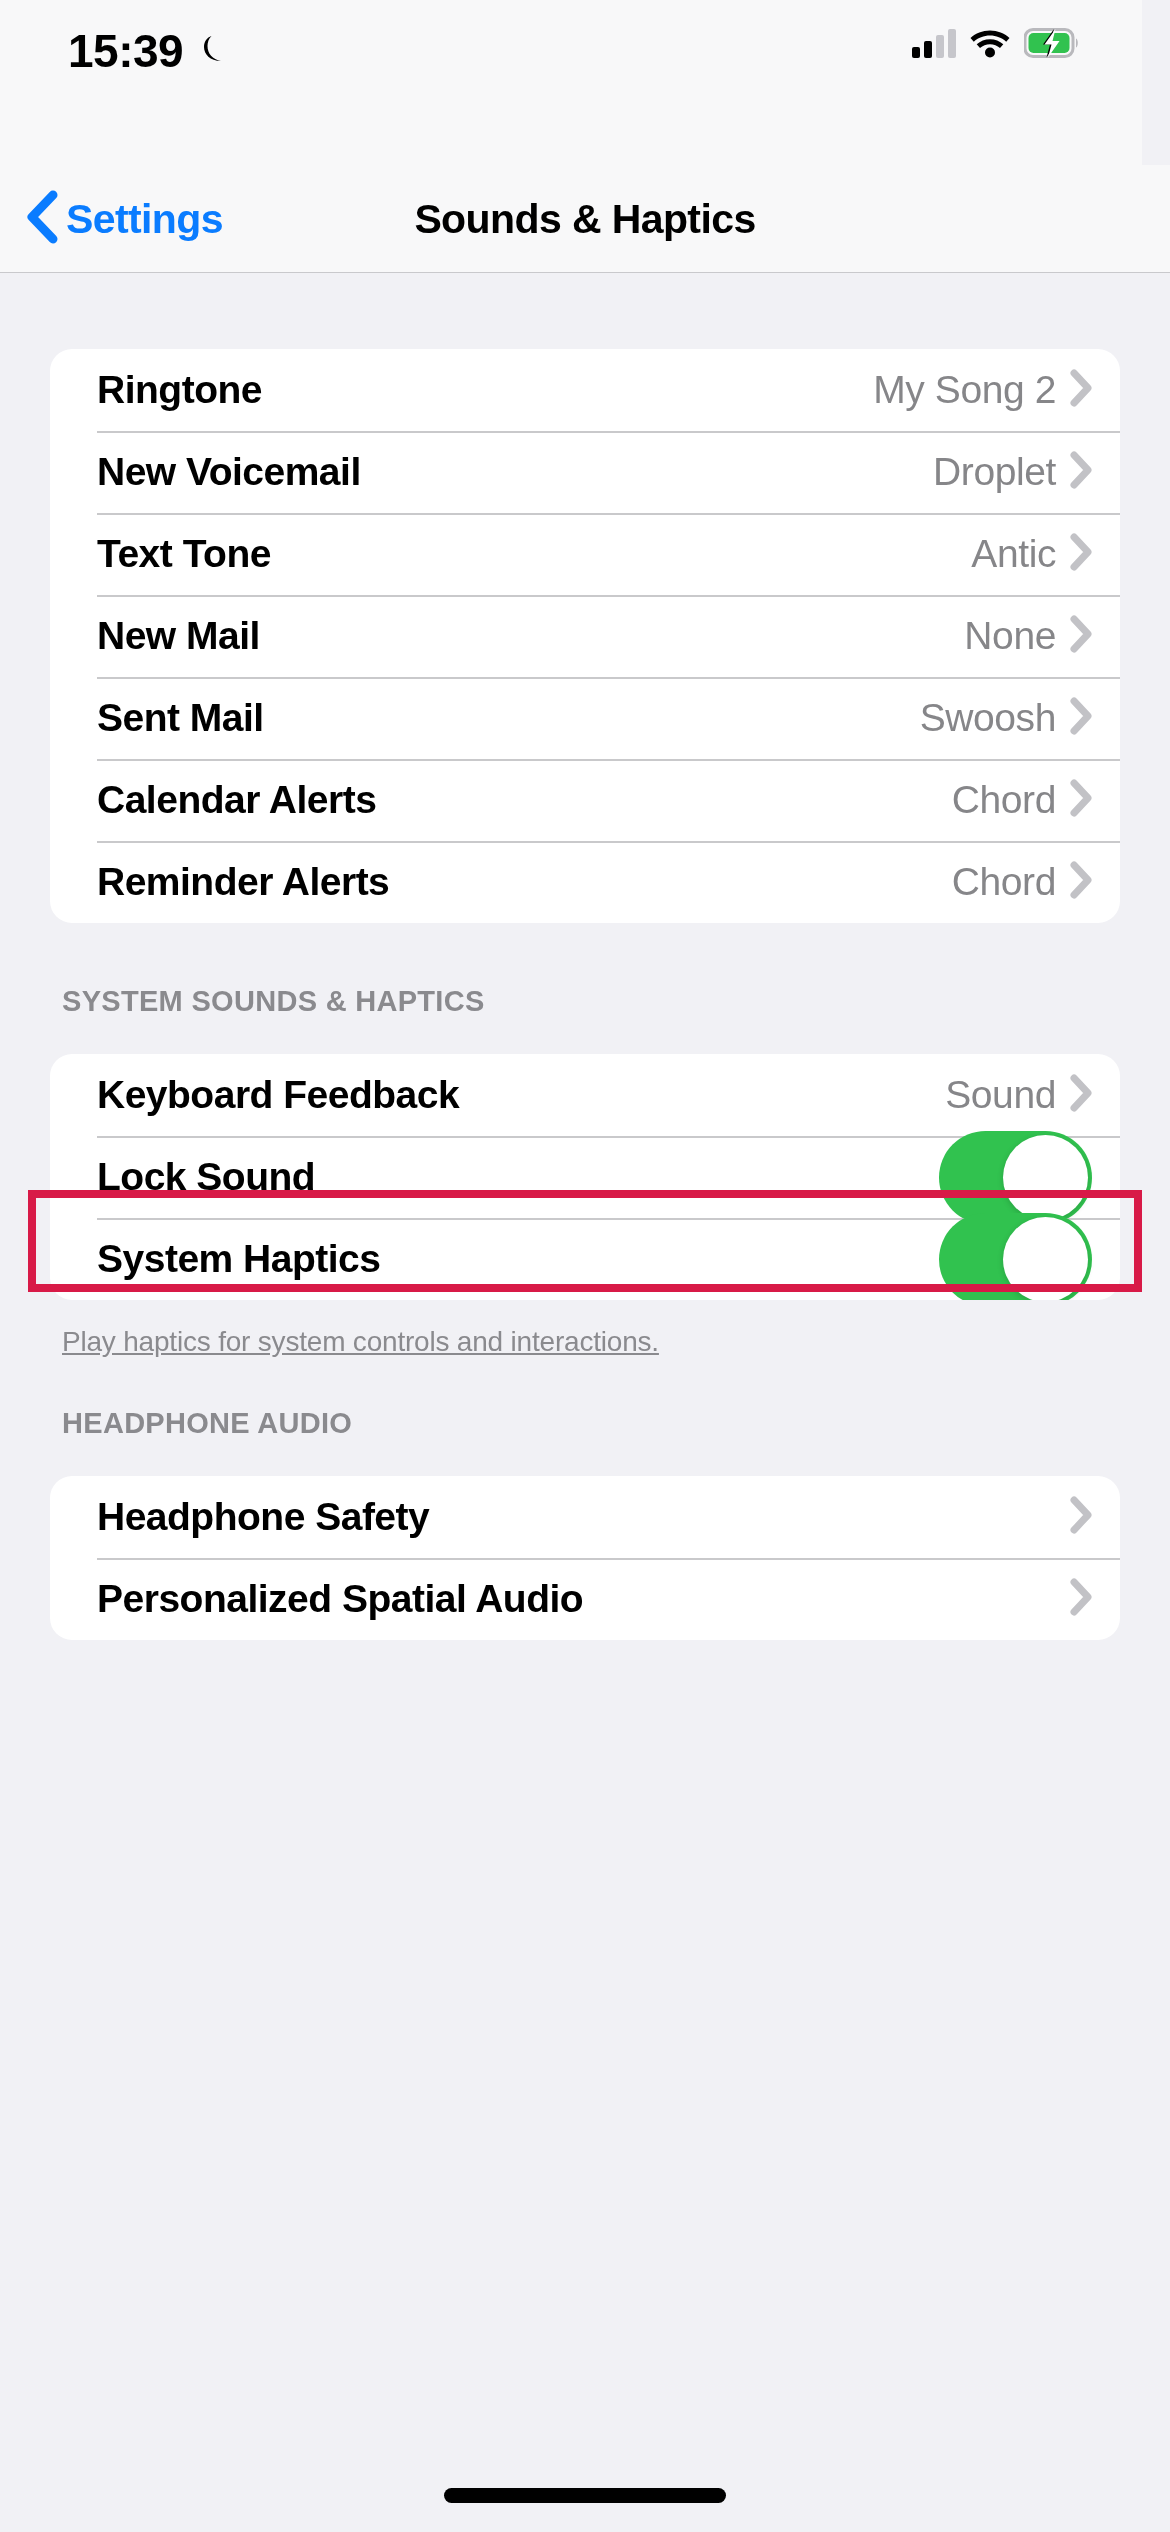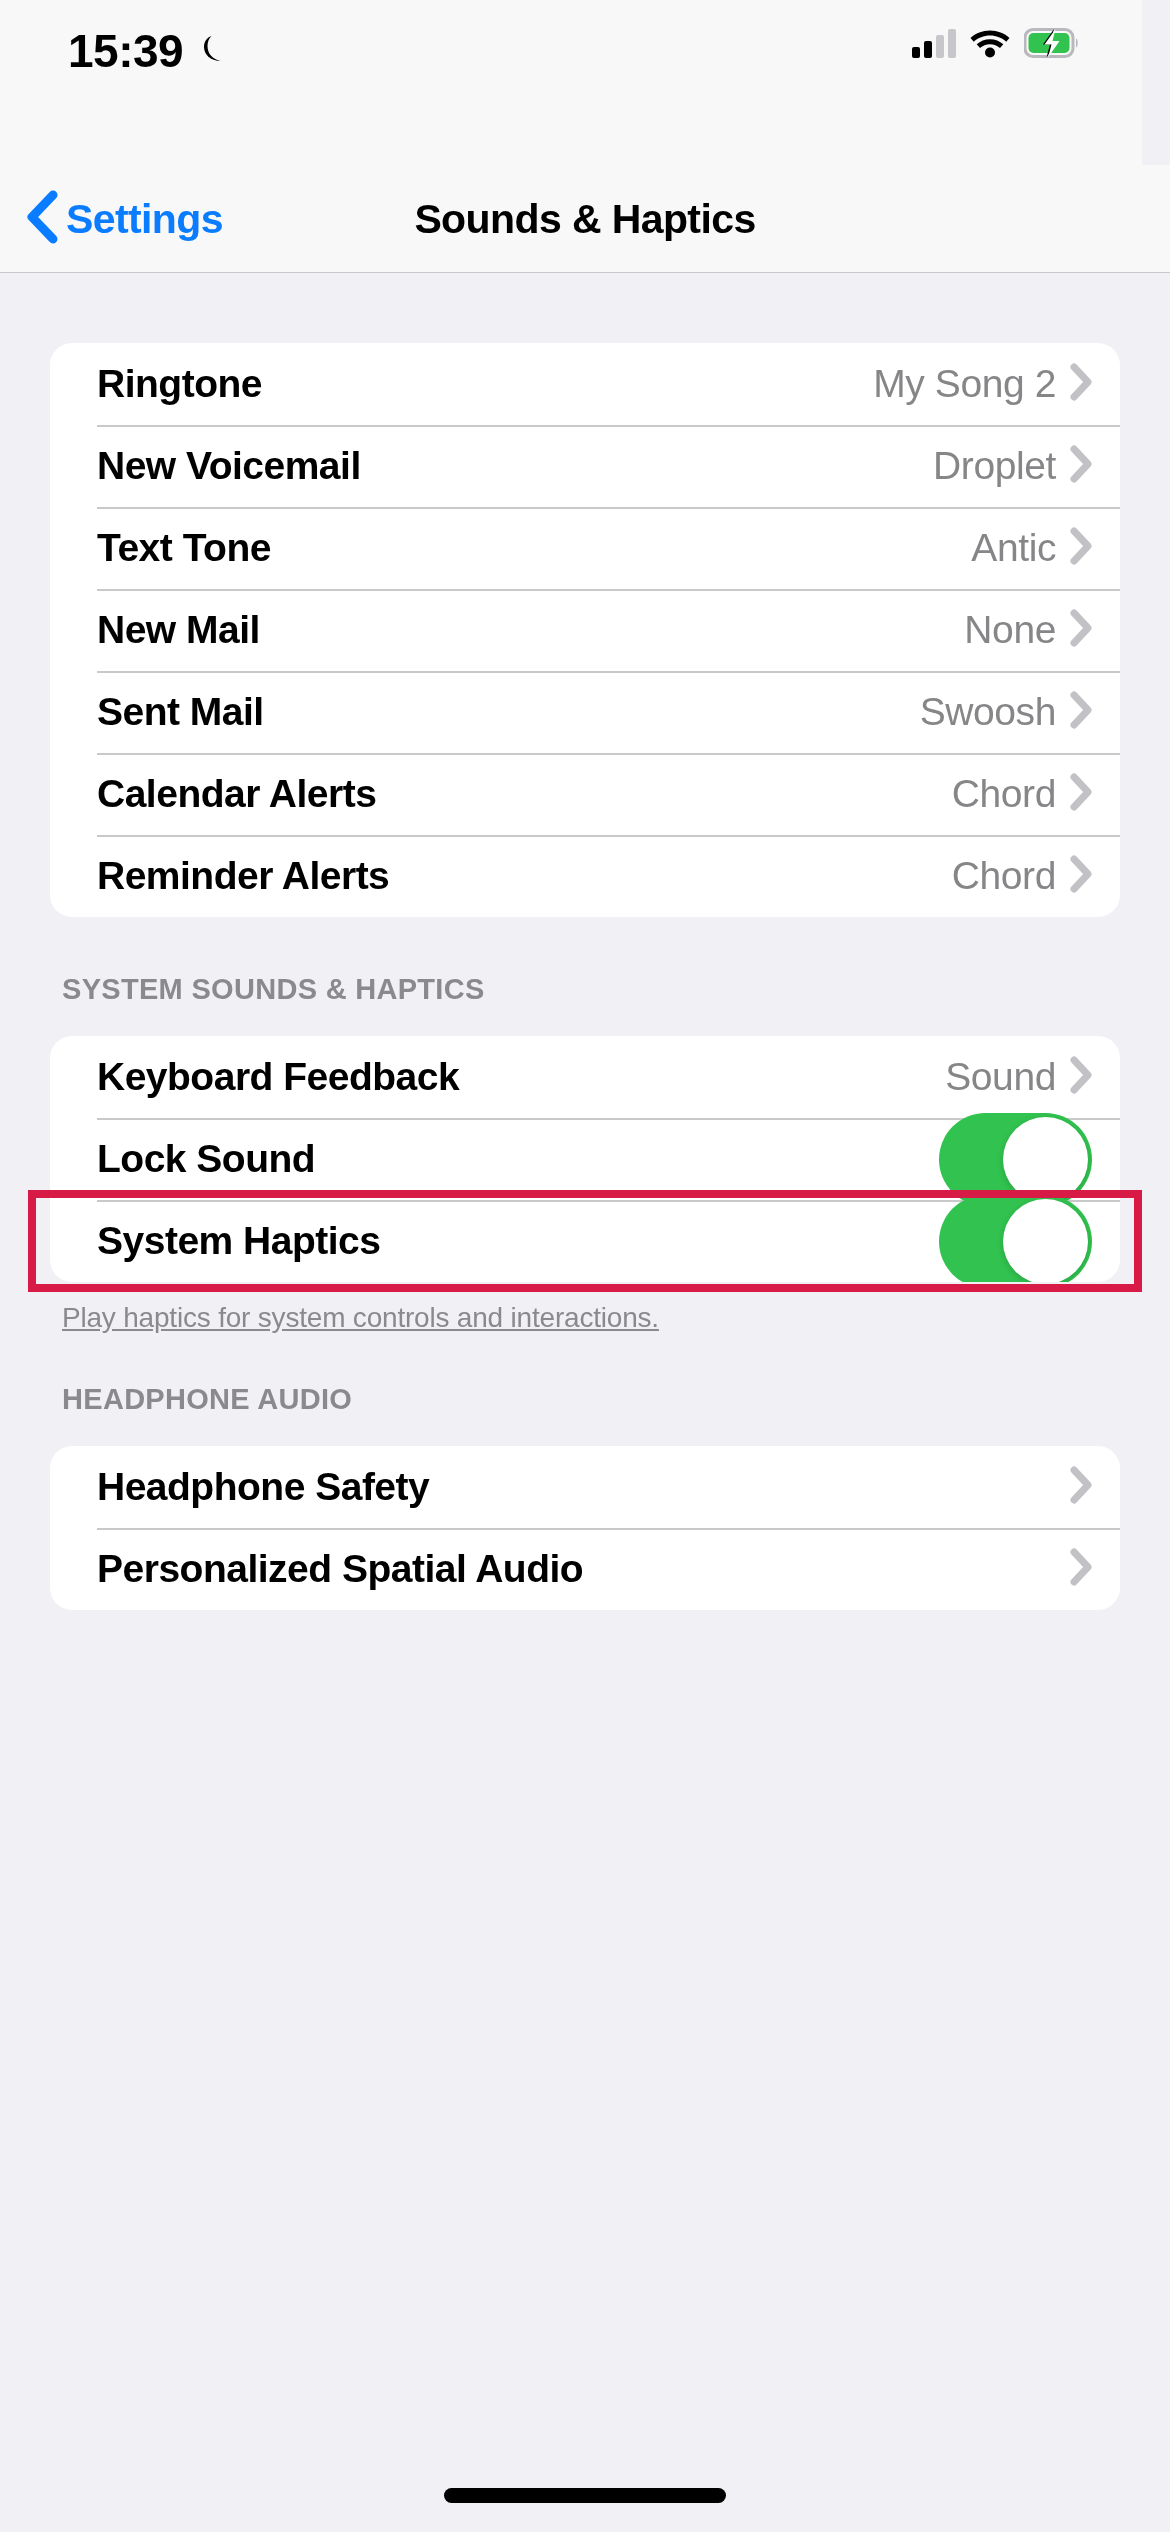--- a/index.html
+++ b/index.html
@@ -105,21 +105,21 @@
   .content {
     position: absolute;
     top: 273px; left: 0;
     width: 1170px;
     height: 2259px;
     background: #f1f1f5;
     overflow: hidden;
   }
 
   .card {
-    margin: 0 50px;
+    margin: 6px 50px;
     background: #ffffff;
     border-radius: 22px;
     overflow: hidden;
   }
   .row {
     position: relative;
     height: 82px;
     display: flex;
     align-items: center;
     padding: 0 28px 0 47px;

